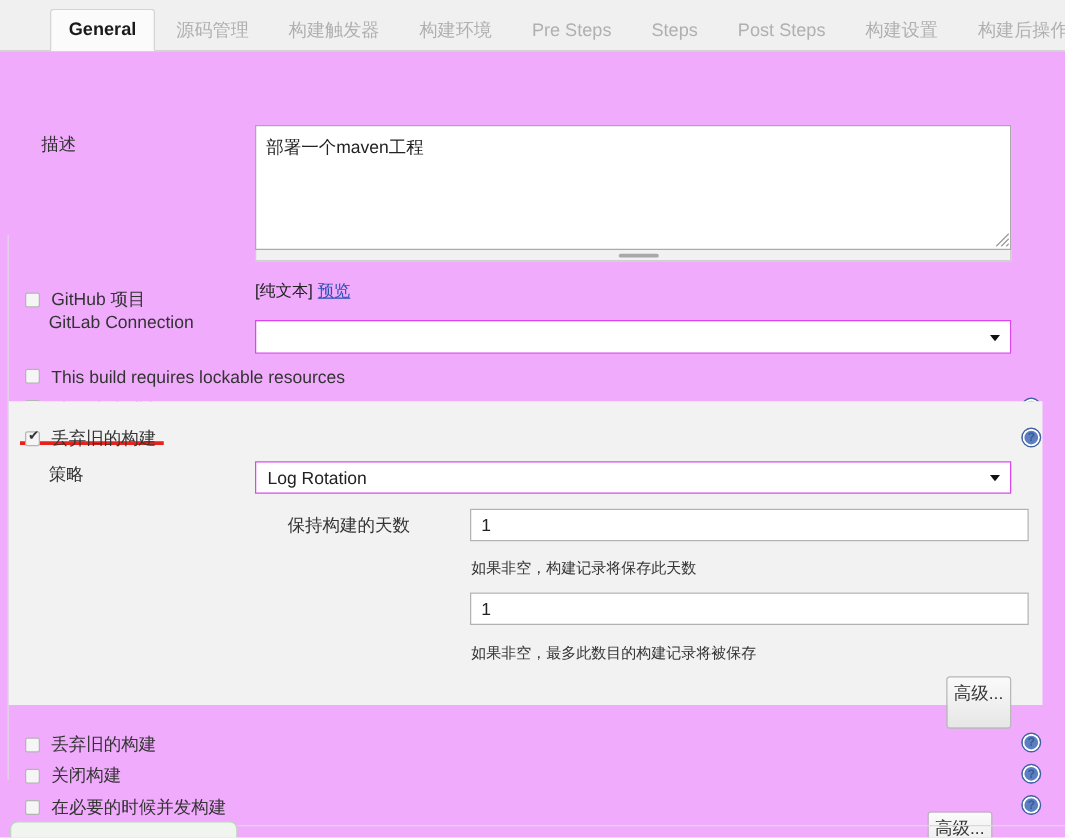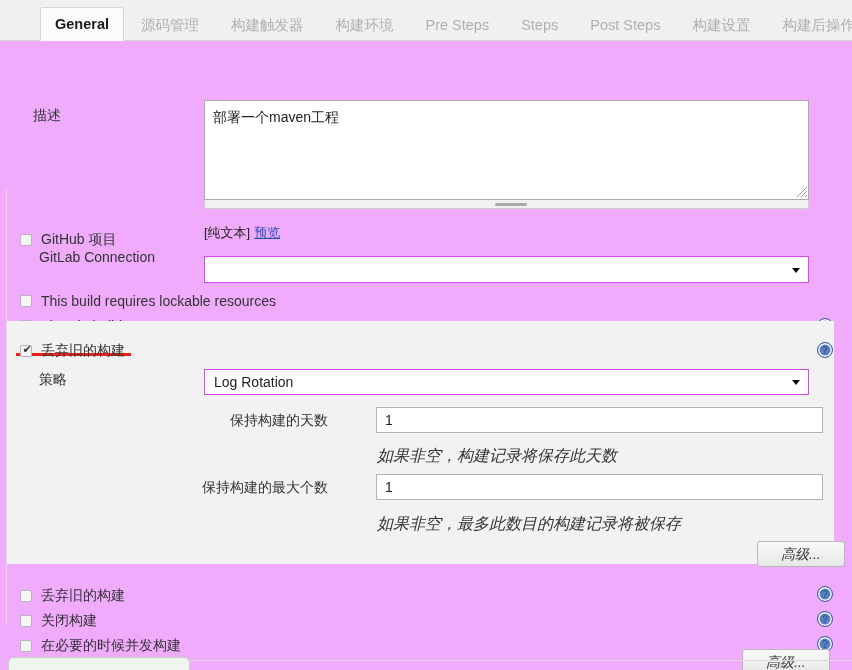--- a/index.html
+++ b/index.html
@@ -117,30 +117,29 @@
     background: #f2f2f2;
   }
   .lr-label { position: absolute; left: 39px; top: 330px; font-size: 14px; color: #333; }
 
   .field-label { position: absolute; font-size: 14px; color: #333; text-align: right; }
   .textinput {
     position: absolute; background: #fff; border: 1px solid #b3b3b3;
     font-size: 14px; color: #222; padding: 0 8px; line-height: 24px;
     font-family: "Liberation Sans", "DejaVu Sans", sans-serif;
   }
-  .hint { position: absolute; font-size: 16px; color: #333; font-style: italic; }
+  .hint { position: absolute; font-size: 12px; color: #333; }
 
   
   .btn {
-    position: absolute; height: 26px; padding: 0 23px;
+    position: absolute; height: 42px; padding: 0 5px;
     background: linear-gradient(#fafafa, #e6e6e6);
     border: 1px solid #b8b8b8; border-radius: 3px;
     font-size: 14px; color: #333; line-height: 24px; text-align: center;
     white-space: nowrap;
-    font-style: italic;
   }
 
   
   .red-underline {
     position: absolute; left: 16px; top: 312px; width: 115px; height: 3px;
     background: #e8221a;
   }
 
   
   .savebar {
@@ -226,21 +225,20 @@
     <div class="lr-label">策略</div>
     <div class="select" id="strategy-select">
       <span>Log Rotation</span>
       <span class="arrow"></span>
     </div>
 
     <div class="field-label" style="left:148px; top:371px; width:180px;">保持构建的天数</div>
     <input class="textinput" style="left: 376px; top: 366px; width: 447px; height: 26px;" value="1">
     <div class="hint" style="left:377px; top:405px;">如果非空，构建记录将保存此天数</div>
 
-    <div class="field-label" style="left:148px; top:438px; width:180px;">保持构建的最大个数</div>
     <input class="textinput" style="left: 376px; top: 433px; width: 447px; height: 26px;" value="1">
     <div class="hint" style="left:377px; top:473px;">如果非空，最多此数目的构建记录将被保存</div>
 
     <div class="btn" style="left:757px; top:500px;">高级...</div>
 
     <div class="cbrow" style="top:546px;">
       <span class="cb"></span>
       <span class="lbl">丢弃旧的构建</span>
     </div>
     <div class="help" style="left:817px; top:545px;"><span>?</span></div>

